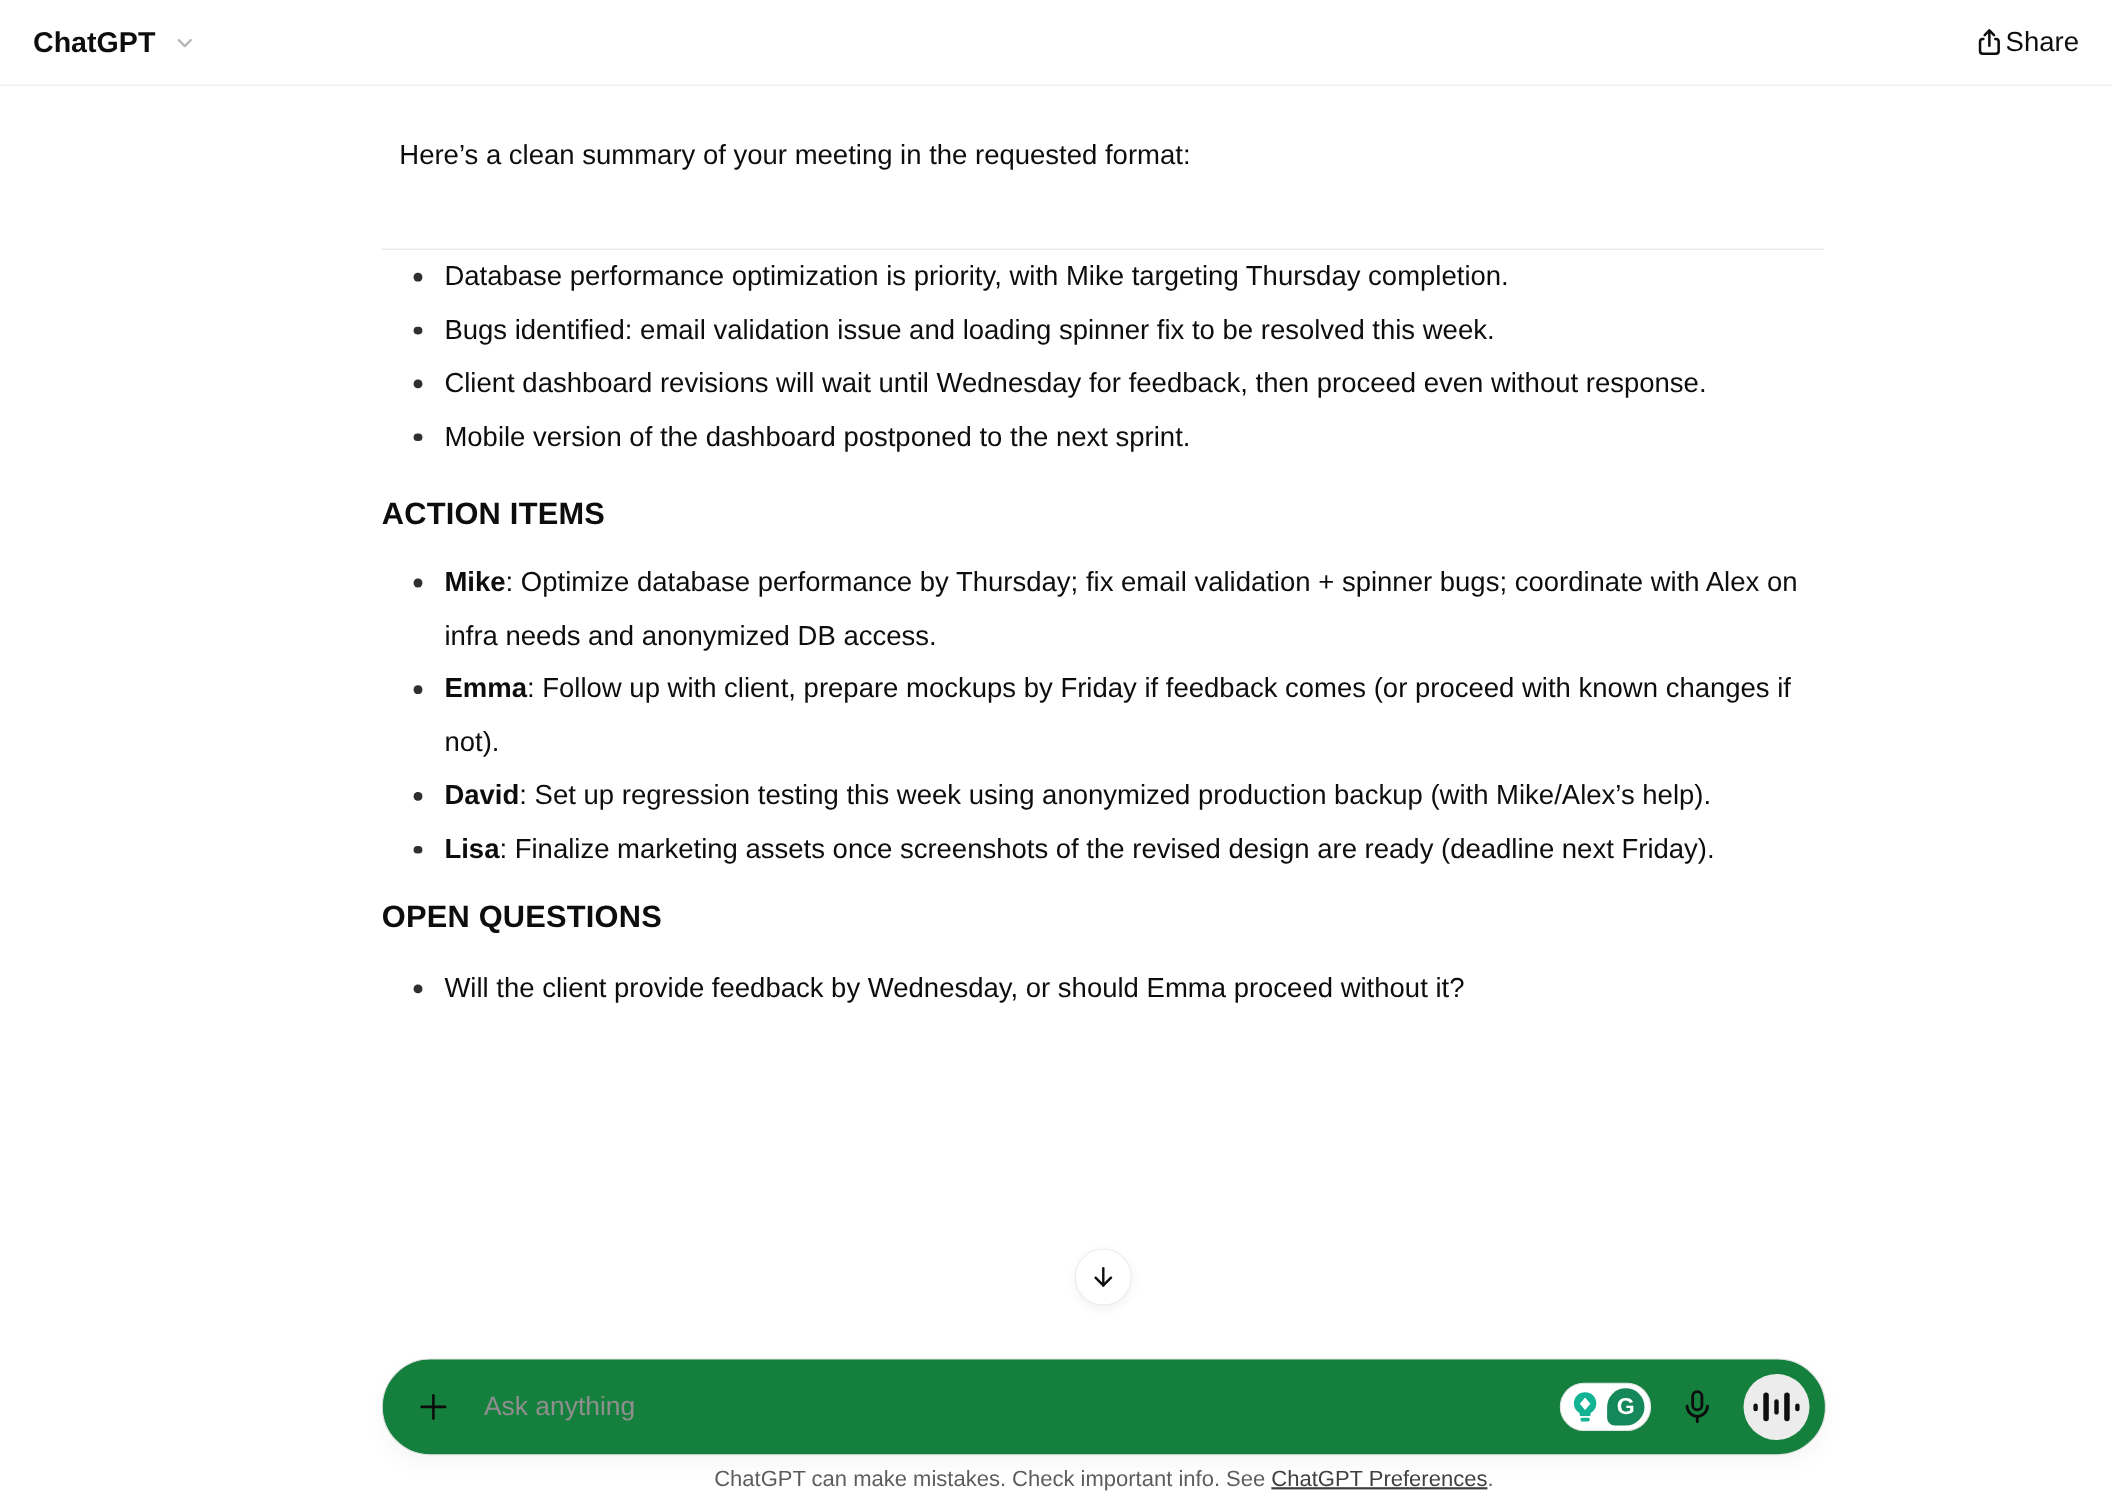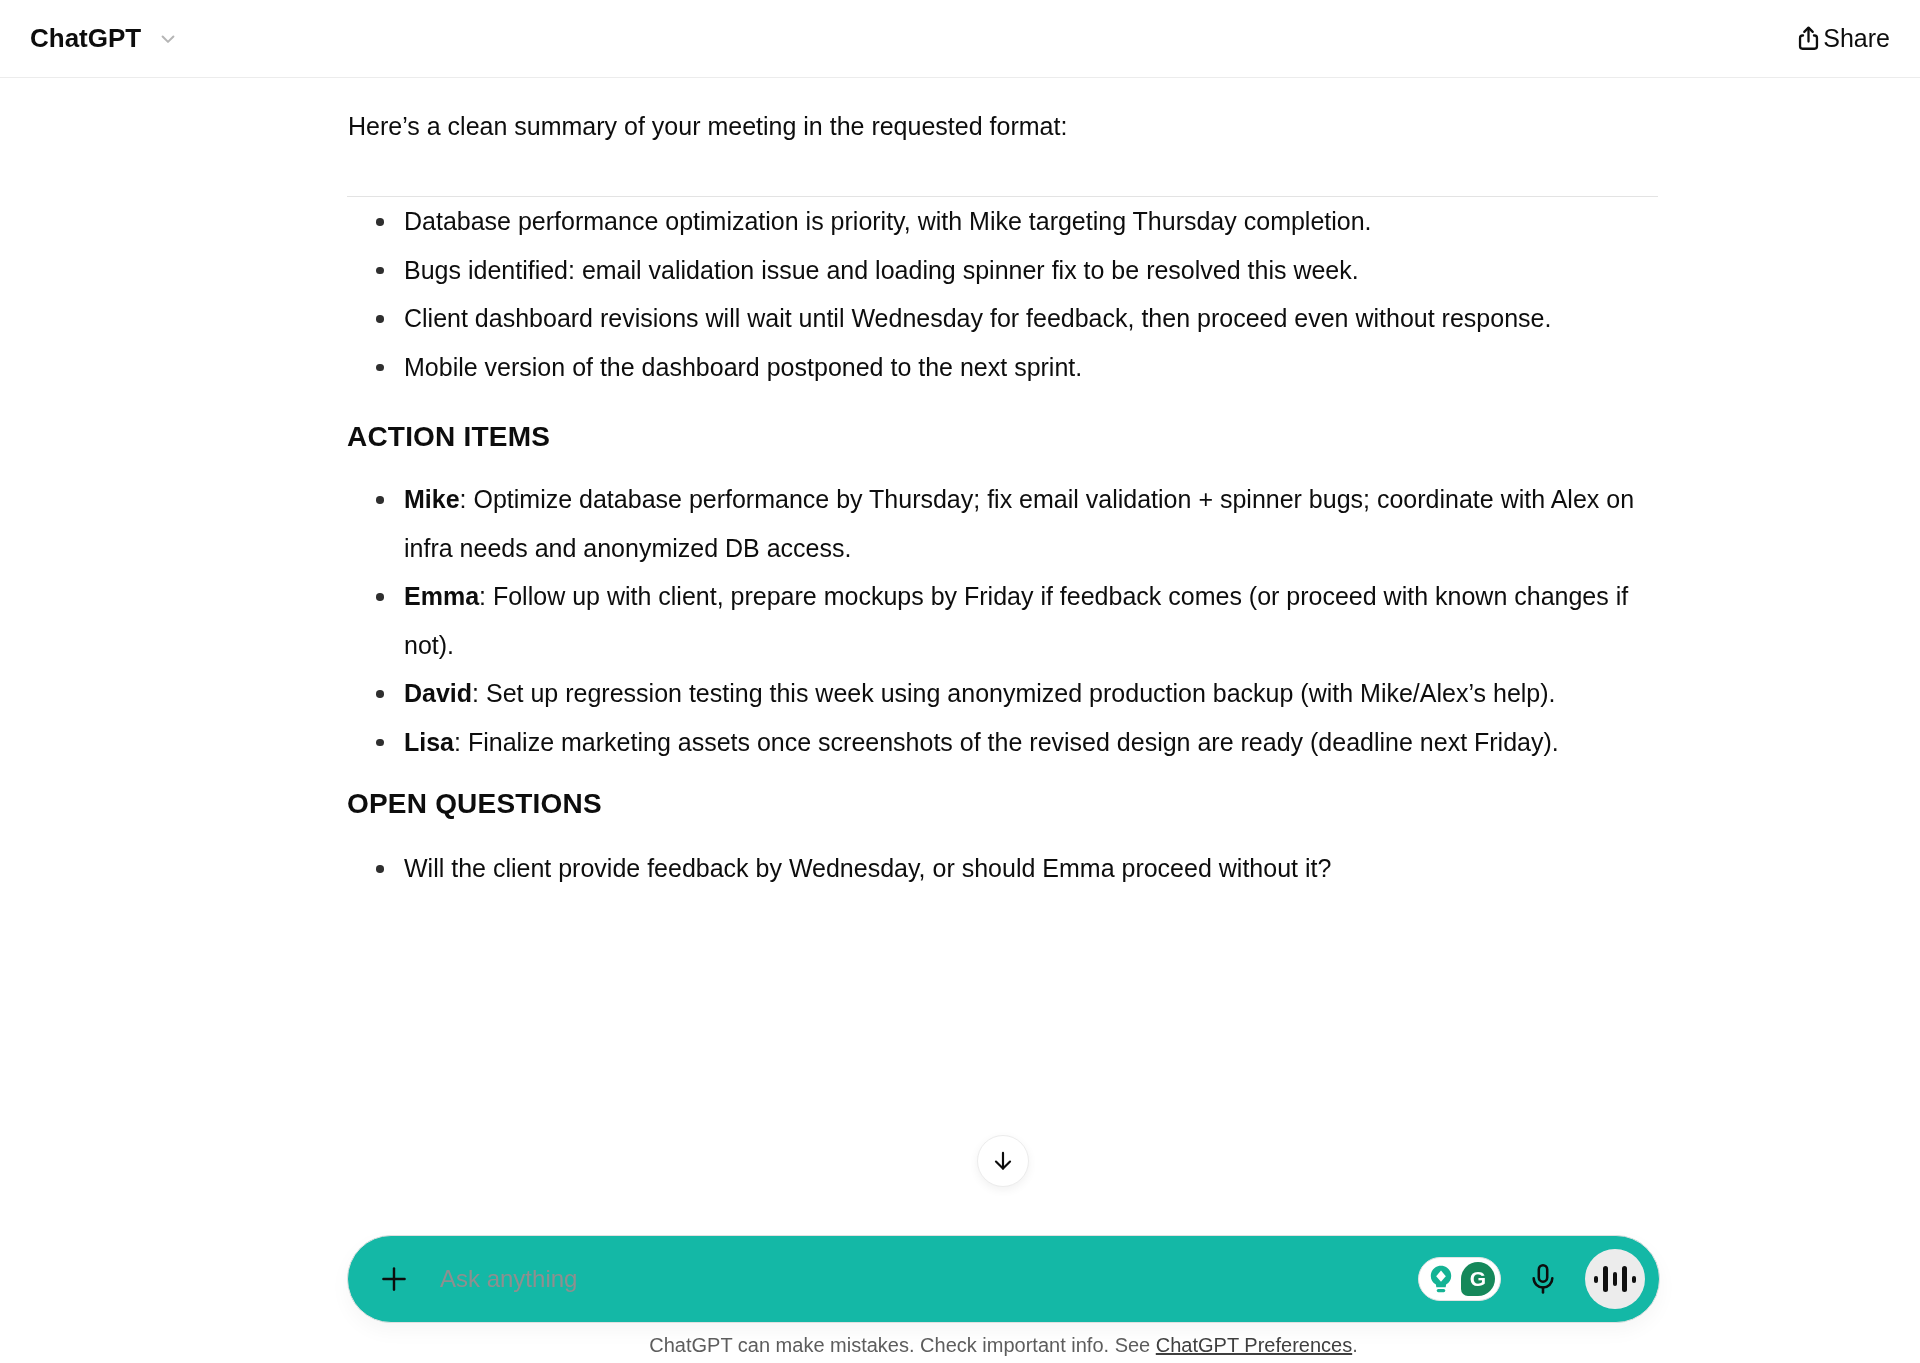--- a/index.html
+++ b/index.html
@@ -32,21 +32,21 @@
     font-size: 25px; font-weight: 500; color: #0d0d0d;
     cursor: pointer;
   }
 
   
   .content {
     position: absolute; top: 78px; left: 347px; width: 1311px;
     display: flex; flex-direction: column;
     padding-top: 32px;
   }
-  .intro { font-size: 25px; line-height: 30px; margin: 1px; }
+  .intro { font-size: 25px; line-height: 30px; margin: 16px; }
   .divider {
     border: none; border-top: 1px solid #e3e3e3;
     margin: 54px 0 0; width: 100%;
   }
   .sec-heading {
     font-size: 28px; line-height: 34px; font-weight: 700;
     margin: 0; letter-spacing: 0.2px;
   }
   .sec-heading.s1 { margin: 60px 0 19px; }
   .sec-heading.s2 { margin: 29px 0 21px; }
@@ -71,21 +71,21 @@
     border: 1px solid #ececec;
     box-shadow: 0 3px 10px rgba(0,0,0,0.06);
     display: flex; align-items: center; justify-content: center;
     cursor: pointer; z-index: 6;
   }
 
   
   .composer {
     position: absolute; left: 347px; top: 1235px;
     width: 1313px; height: 88px;
-    background: #14b8a6;
+    background: #15803d;
     border: 1px solid #e0e0e0;
     border-radius: 44px;
     box-shadow: 0 8px 20px rgba(0,0,0,0.04);
     display: flex; align-items: center;
     padding: 0 14px 0 22px;
     z-index: 5;
   }
   .plus-btn {
     width: 48px; height: 48px; border-radius: 50%;
     display: flex; align-items: center; justify-content: center;

